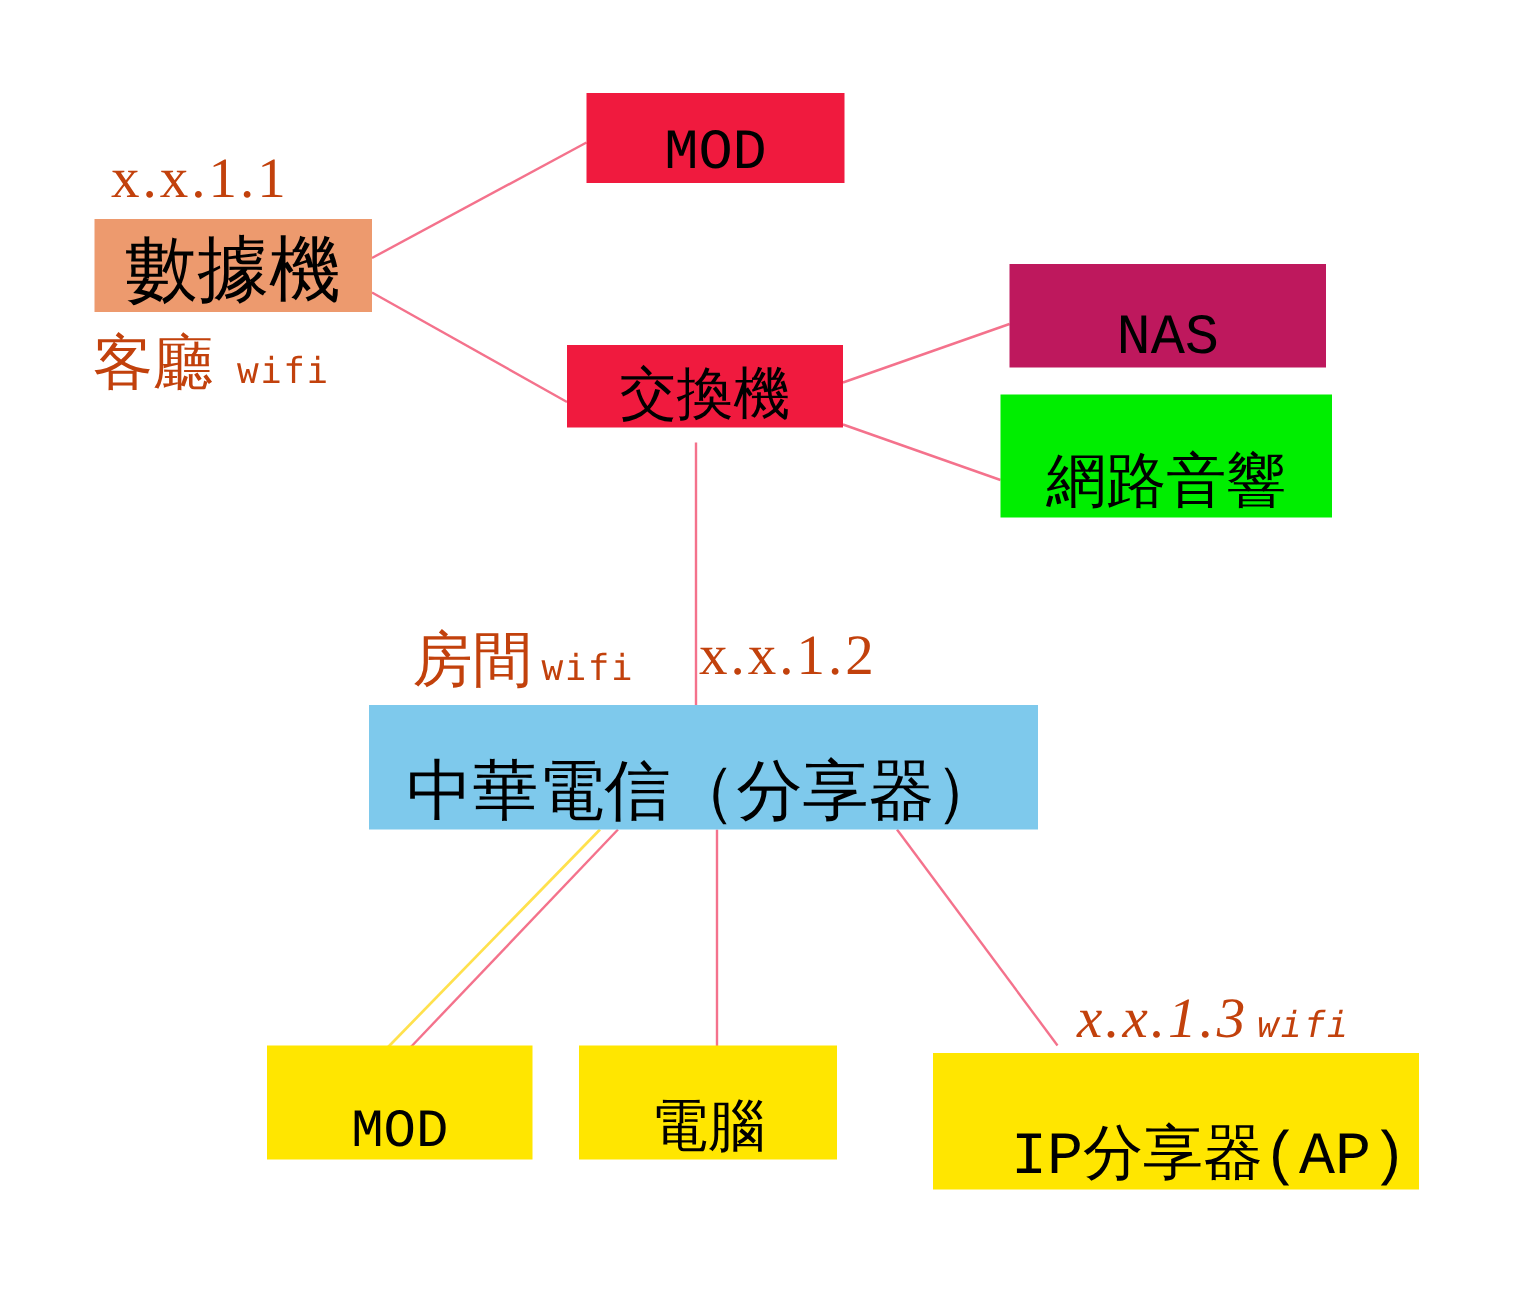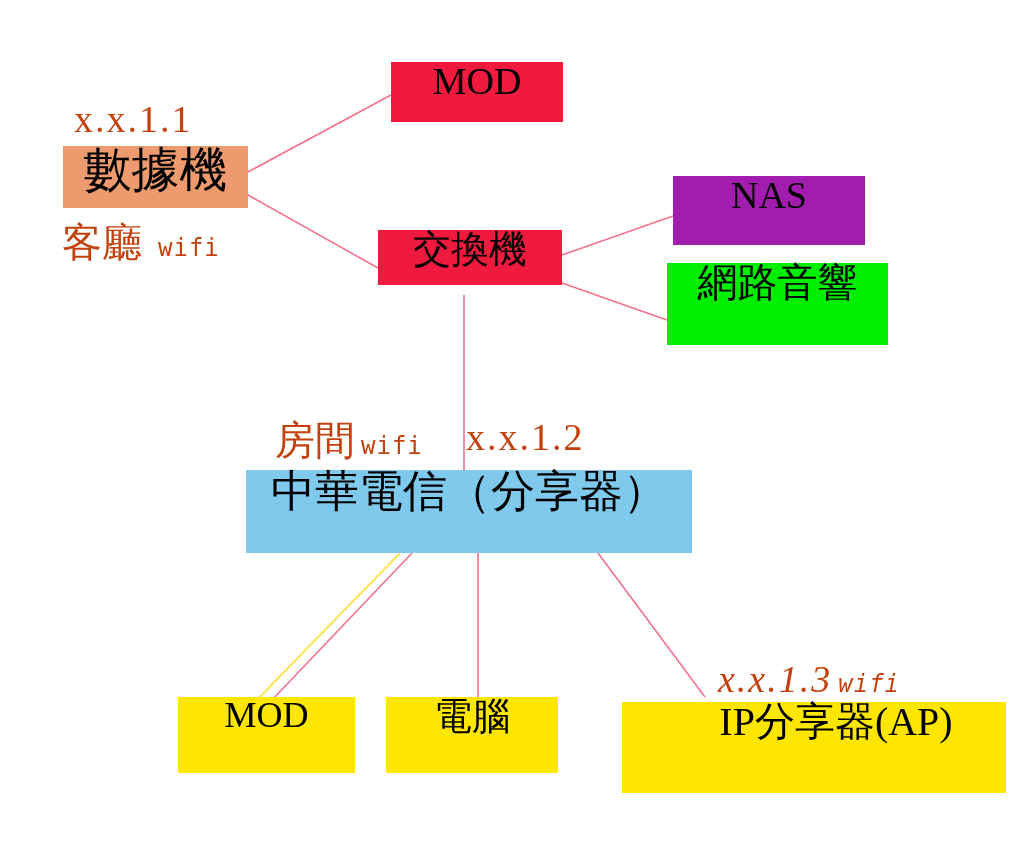--- a/index.html
+++ b/index.html
@@ -22,25 +22,25 @@
     position: absolute;
     left: 0;
     top: 0;
     width: 1024px;
     height: 866px;
     pointer-events: none;
   }
   .node {
     position: absolute;
     display: flex;
-    align-items: flex-start;
+    align-items: flex-end;
     justify-content: center;
     box-sizing: border-box;
     color: #000000;
-    font-family: Liberation Serif, serif;
+    font-family: Liberation Mono, monospace;
     line-height: 1;
     white-space: nowrap;
     z-index: 2;
   }
   .label {
     position: absolute;
     color: #c2410c;
     font-family: "Liberation Serif", "DejaVu Serif", serif;
     white-space: nowrap;
     line-height: 1;
@@ -80,36 +80,36 @@
   <div id="nodes-layer">
       <div class="node" style="left: 63px; top: 146px; width: 185px; height: 62px; background: rgb(237, 154, 110); font-size: 48px;">
         <span>數據機</span>
       </div>
       <div class="node" style="left: 391px; top: 62px; width: 172px; height: 60px; background: rgb(240, 26, 62); font-size: 38px;">
         <span>MOD</span>
       </div>
       <div class="node" style="left: 378px; top: 230px; width: 184px; height: 55px; background: rgb(240, 26, 62); font-size: 38px;">
         <span>交換機</span>
       </div>
-      <div class="node" style="left: 673px; top: 176px; width: 192px; height: 69px; background: #a21caf; font-size: 38px;">
+      <div class="node" style="left: 673px; top: 176px; width: 211px; height: 69px; background: #be185d; font-size: 38px;">
         <span>NAS</span>
       </div>
       <div class="node" style="left: 667px; top: 263px; width: 221px; height: 82px; background: rgb(0, 238, 0); font-size: 40px;">
         <span>網路音響</span>
       </div>
       <div class="node" style="left: 246px; top: 470px; width: 446px; height: 83px; background: rgb(126, 201, 236); font-size: 44px;">
         <span>中華電信（分享器）</span>
       </div>
       <div class="node" style="left: 178px; top: 697px; width: 177px; height: 76px; background: rgb(255, 230, 0); font-size: 36px;">
         <span>MOD</span>
       </div>
       <div class="node" style="left: 386px; top: 697px; width: 172px; height: 76px; background: rgb(255, 230, 0); font-size: 38px;">
         <span>電腦</span>
       </div>
-      <div class="node" style="left: 622px; top: 702px; width: 384px; height: 91px; background: rgb(255, 230, 0); font-size: 40px; padding-left: 44px;">
+      <div class="node" style="left: 622px; top: 702px; width: 324px; height: 91px; background: rgb(255, 230, 0); font-size: 40px; padding-left: 44px;">
         <span>IP分享器(AP)</span>
       </div>
     </div>
   <div id="labels-layer">
       <div class="label" style="left: 74px; top: 100px; font-size: 38px;">
         <span class="ip">x.x.1.1</span>
       </div>
       <div class="label" style="left: 62px; top: 222px; font-size: 40px; gap: 10px;">
         <span class="cjk">客廳</span>
         <span class="mono" style="font-size: 24px; margin-left: 6px;">wifi</span>

